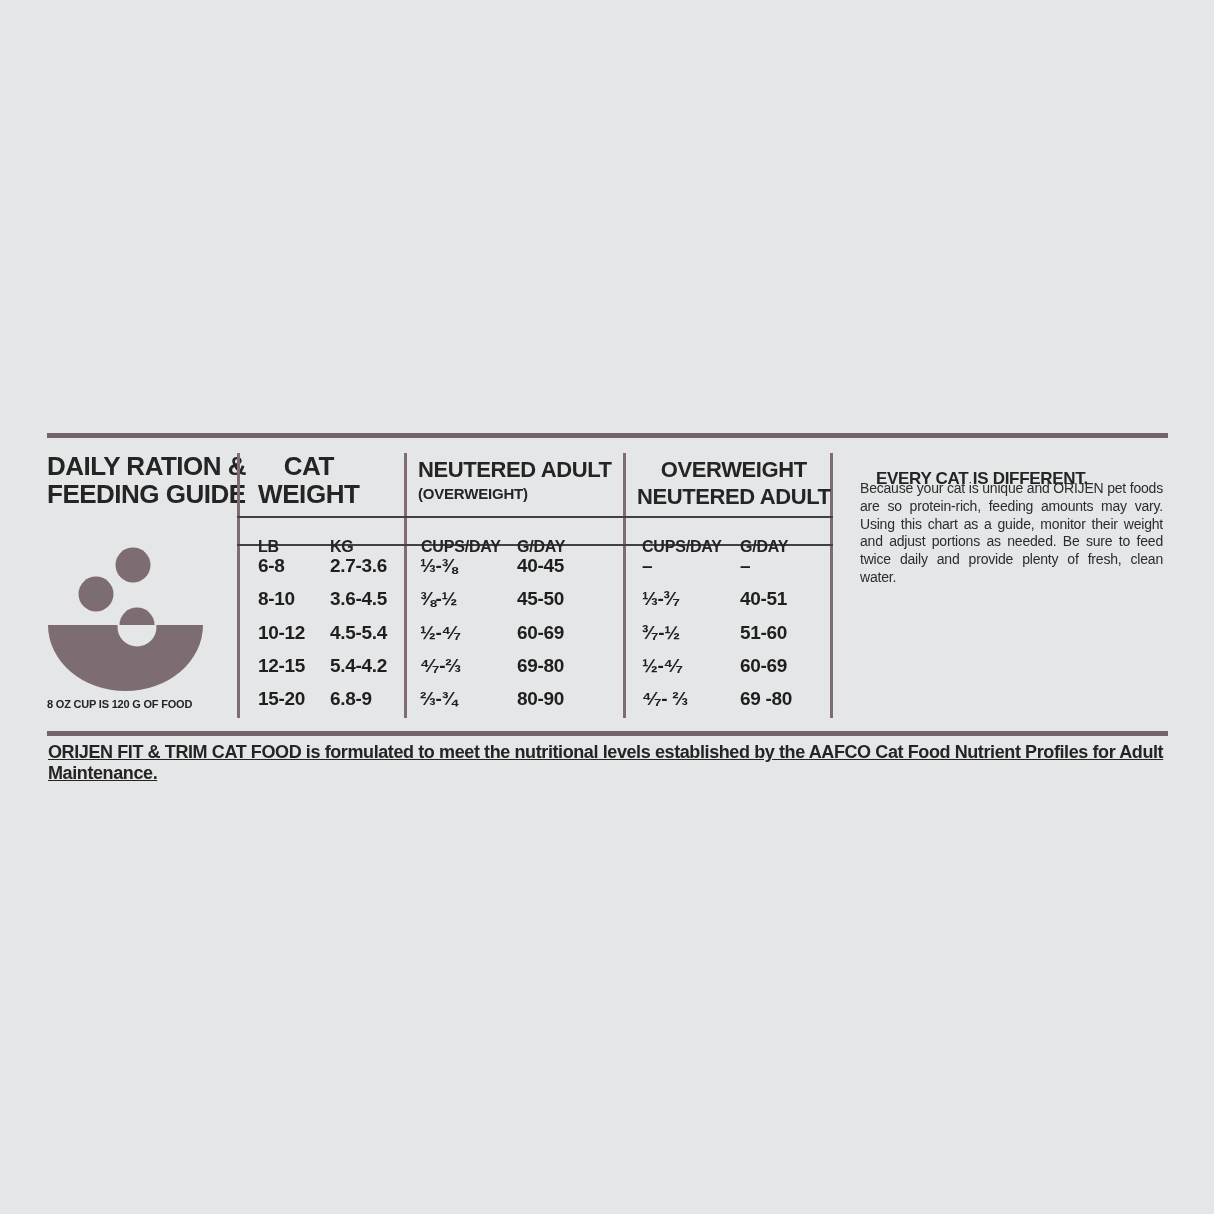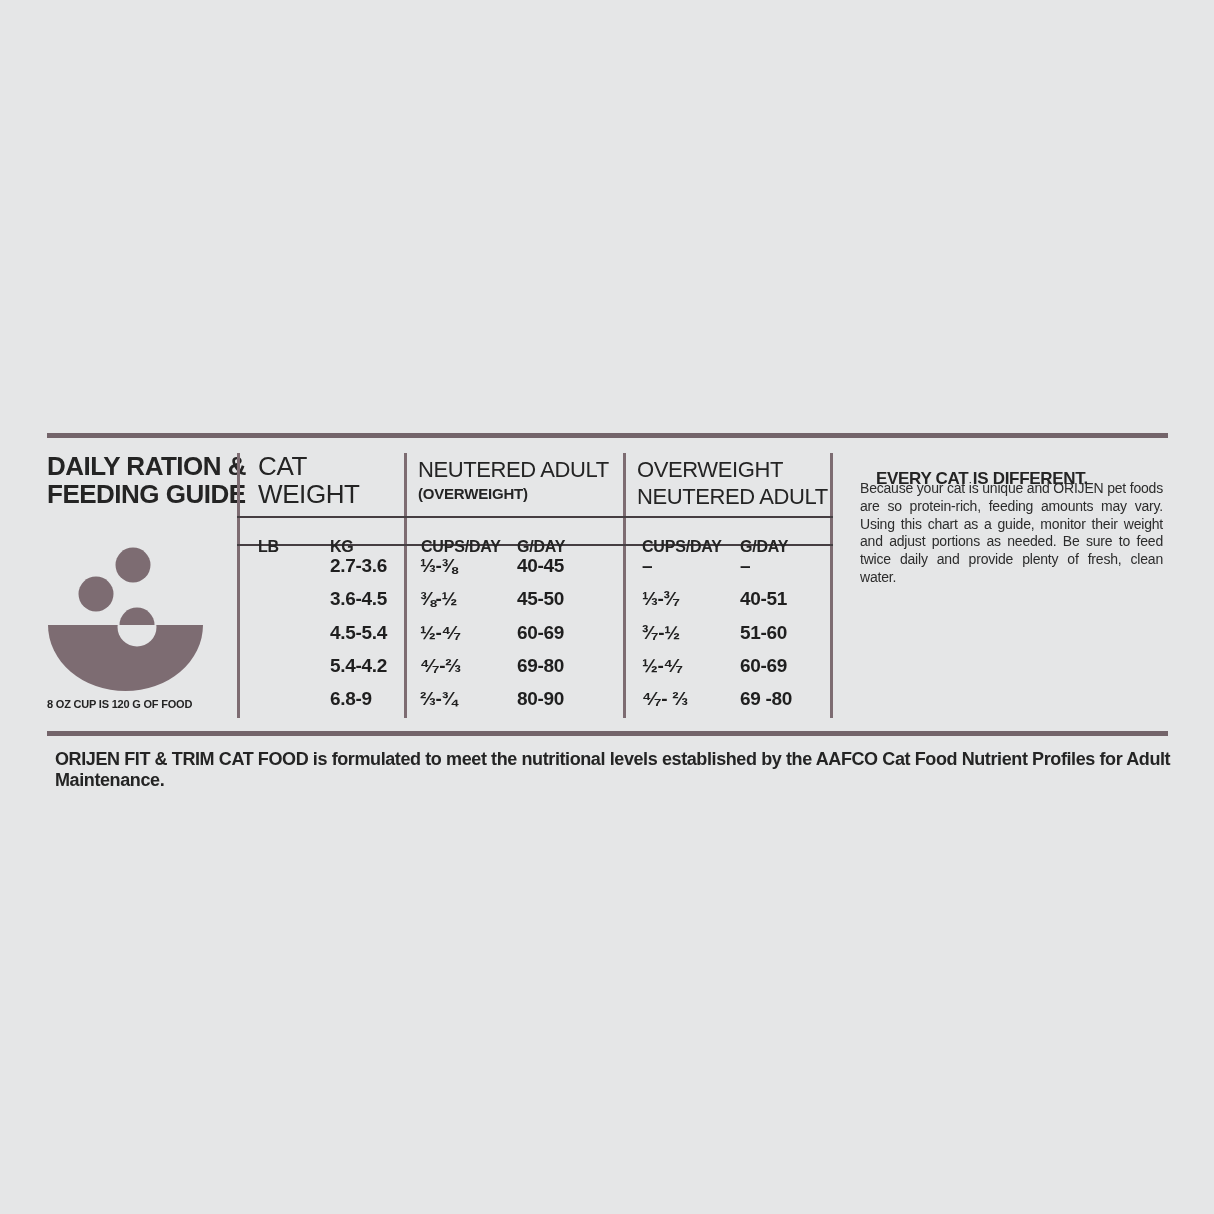--- a/index.html
+++ b/index.html
@@ -16,22 +16,22 @@
     position:absolute;left:47px;top:452px;margin:0;
     font-size:26px;font-weight:bold;line-height:28px;letter-spacing:-0.5px;
     white-space:pre-line;color:#242424;
   }
   .bowl-icon{position:absolute;left:45px;top:545px;}
   .cup-note{
     position:absolute;left:47px;top:698px;font-size:11px;font-weight:bold;
     letter-spacing:-0.2px;white-space:nowrap;color:#242424;
   }
   .sec-title{
-    position:absolute;margin:0;font-weight:normal;color:#242424;
-    white-space:pre-line;letter-spacing:-0.4px;
+    position:absolute;margin:0;font-weight:bold;color:#242424;
+    white-space:pre-line;letter-spacing:-0.4px;text-align:center;
   }
   .sec-title.big{font-size:26px;line-height:28px;}
   .sec-title.med{font-size:22px;line-height:27px;}
   .sec-subtitle{
     position:absolute;font-size:15px;font-weight:600;letter-spacing:-0.2px;color:#242424;
     white-space:nowrap;
   }
   .subhead{
     position:absolute;top:533px;height:27px;line-height:27px;
     font-size:16px;font-weight:600;letter-spacing:-0.2px;white-space:nowrap;color:#242424;
@@ -44,22 +44,22 @@
   .note-heading{
     position:absolute;left:860px;top:453px;margin:16px;
     font-size:17px;font-weight:bold;letter-spacing:-0.3px;white-space:nowrap;color:#242424;
   }
   .note-body{
     position:absolute;left:860px;top:480px;width:303px;margin:0;
     font-size:14px;line-height:17.8px;letter-spacing:-0.2px;
     text-align:justify;color:#2c2c2c;font-weight:500;
   }
   .footer-text{
-    position:absolute;left:47px;top:741px;width:1140px;margin:8px;
-    font-size:18px;font-weight:bold;line-height:20.5px;letter-spacing:-0.4px;color:#242424;
+    position:absolute;left:47px;top:741px;width:1140px;margin:1px;
+    font-size:18px;font-weight:bold;line-height:20.5px;letter-spacing:-0.4px;color:#242424;text-decoration:underline;
   }
 </style>
 </head>
 <body>
 
 <div class="canvas">
 
   <div class="rule top"></div>
   <div class="rule bottom"></div>
 
@@ -91,20 +91,27 @@
   <div class="hline" style="top:516px"></div>
   <div class="hline" style="top:544px"></div>
 
   <div class="subhead" style="left:258px">LB</div>
   <div class="subhead" style="left:330px">KG</div>
   <div class="subhead" style="left:421px">CUPS/DAY</div>
   <div class="subhead" style="left:517px">G/DAY</div>
   <div class="subhead" style="left:642px">CUPS/DAY</div>
   <div class="subhead" style="left:740px">G/DAY</div>
 
+  <div class="col" style="left:258px">
+    <div class="cell">6-8</div>
+    <div class="cell">8-10</div>
+    <div class="cell">10-12</div>
+    <div class="cell">12-15</div>
+    <div class="cell">15-20</div>
+  </div>
   <div class="col" style="left:330px">
     <div class="cell">2.7-3.6</div>
     <div class="cell">3.6-4.5</div>
     <div class="cell">4.5-5.4</div>
     <div class="cell">5.4-4.2</div>
     <div class="cell">6.8-9</div>
   </div>
   <div class="col" style="left:420px">
     <div class="cell">⅓-⅜</div>
     <div class="cell">⅜-½</div>

